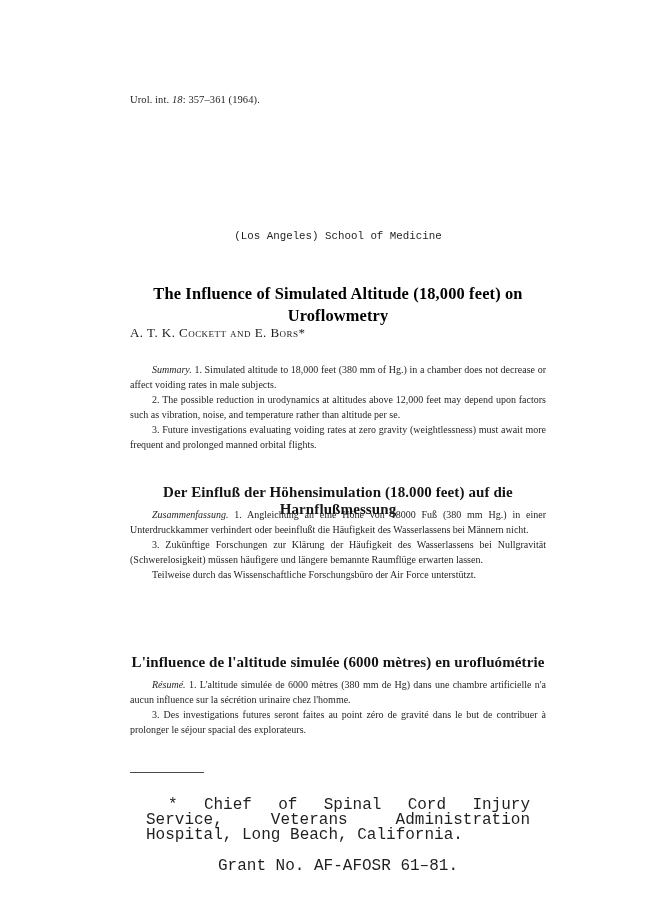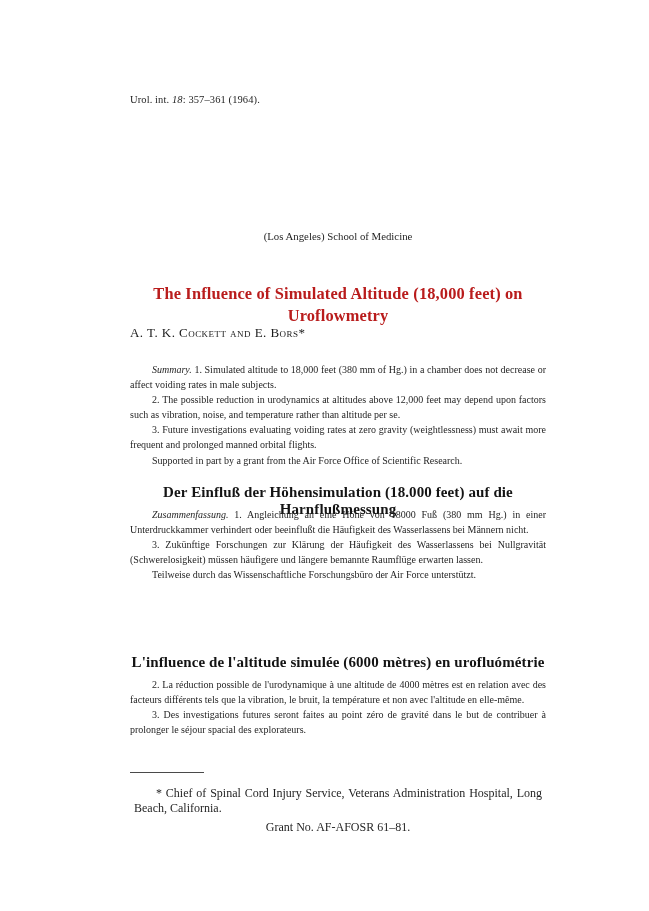--- a/index.html
+++ b/index.html
@@ -47,34 +47,34 @@
   .affiliation {
     position: absolute;
     left: 0;
     top: 228px;
     width: 416px;
     text-align: center;
     font-size: 10.8px;
     line-height: 16px;
     color: #1f1f1f;
   }
-  .affiliation .line2 { display: block; }
+  .affiliation .line2 { display: block; font-family: Liberation Mono, monospace; }
 
   
   .title {
     position: absolute;
     left: 0;
     top: 272px;
     width: 416px;
     text-align: center;
     font-size: 16.4px;
     font-weight: bold;
     line-height: 22px;
     letter-spacing: 0.15px;
-    color: #b91c1c;
+    color: #000000;
   }
   .title .l2 { display: block; }
 
   
   .authors {
     position: absolute;
     left: 0;
     top: 325px;
     width: 416px;
     text-align: left;
@@ -124,26 +124,27 @@
     height: 0;
     border-top: 1px solid #4a4a4a;
   }
   .footnote {
     position: absolute;
     left: 0;
     top: 782px;
     width: 416px;
   }
   .footnote p {
-    margin: 4px;
-    font-size: 12px;
+    margin: 16px;
+    font-size: 16px;
     line-height: 15px;
     text-align: justify;
     text-indent: 22px;
     color: #1f1f1f;
+    font-family: Liberation Mono, monospace;
   }
   .footnote p.flush { text-indent: 0; text-align: center; }
 </style>
 </head>
 <body>
 
 <div class="page">
   <div class="content">
 
     <div class="journal-ref">
@@ -158,35 +159,34 @@
       <span>The Influence of Simulated Altitude (18,000 feet) on</span>
       <span class="l2">Uroflowmetry</span>
     </h1>
 
     <div class="authors">A. T. K. Cockett and E. Bors*</div>
 
     <div class="block" style="top:362px;">
       <p class="para"><span class="lead">Summary.</span><span> 1. Simulated altitude to 18,000 feet (380 mm of Hg.) in a chamber does not decrease or affect voiding rates in male subjects.</span></p>
       <p class="para">2. The possible reduction in urodynamics at altitudes above 12,000 feet may depend upon factors such as vibration, noise, and temperature rather than altitude per se.</p>
       <p class="para">3. Future investigations evaluating voiding rates at zero gravity (weightlessness) must await more frequent and prolonged manned orbital flights.</p>
-      <p class="para">Supported in part by a grant from the Air Force Office of Scientific Research.</p>
     </div>
 
     <div class="sec-heading" style="top:484px;">Der Einfluß der Höhensimulation (18.000 feet) auf die Harnflußmessung</div>
 
     <div class="block" style="top:507px;">
       <p class="para"><span class="lead">Zusammenfassung.</span><span> 1. Angleichung an eine Höhe von 18000 Fuß (380 mm Hg.) in einer Unterdruckkammer verhindert oder beeinflußt die Häufigkeit des Wasserlassens bei Männern nicht.</span></p>
       <p class="para">3. Zukünftige Forschungen zur Klärung der Häufigkeit des Wasserlassens bei Nullgravität (Schwerelosigkeit) müssen häufigere und längere bemannte Raumflüge erwarten lassen.</p>
       <p class="para">Teilweise durch das Wissenschaftliche Forschungsbüro der Air Force unterstützt.</p>
     </div>
 
     <div class="sec-heading" style="top:654px;">L'influence de l'altitude simulée (6000 mètres) en urofluómétrie</div>
 
     <div class="block" style="top:677px;">
-      <p class="para">2. La réduction possible de l'urodynamique à une altitude de 4000 mètres est en relation avec des facteurs différents tels que la vibration, le bruit, la température et non avec l'altitude en elle-même.</p>
+      <p class="para"><span class="lead">Résumé.</span><span> 1. L'altitude simulée de 6000 mètres (380 mm de Hg) dans une chambre artificielle n'a aucun influence sur la sécrétion urinaire chez l'homme.</span></p>
       <p class="para">3. Des investigations futures seront faites au point zéro de gravité dans le but de contribuer à prolonger le séjour spacial des explorateurs.</p>
     </div>
 
     <div class="footnote-rule"></div>
     <div class="footnote">
       <p>* Chief of Spinal Cord Injury Service, Veterans Administration Hospital, Long Beach, California.</p>
       <p class="flush">Grant No. AF-AFOSR 61–81.</p>
     </div>
 
   </div>

